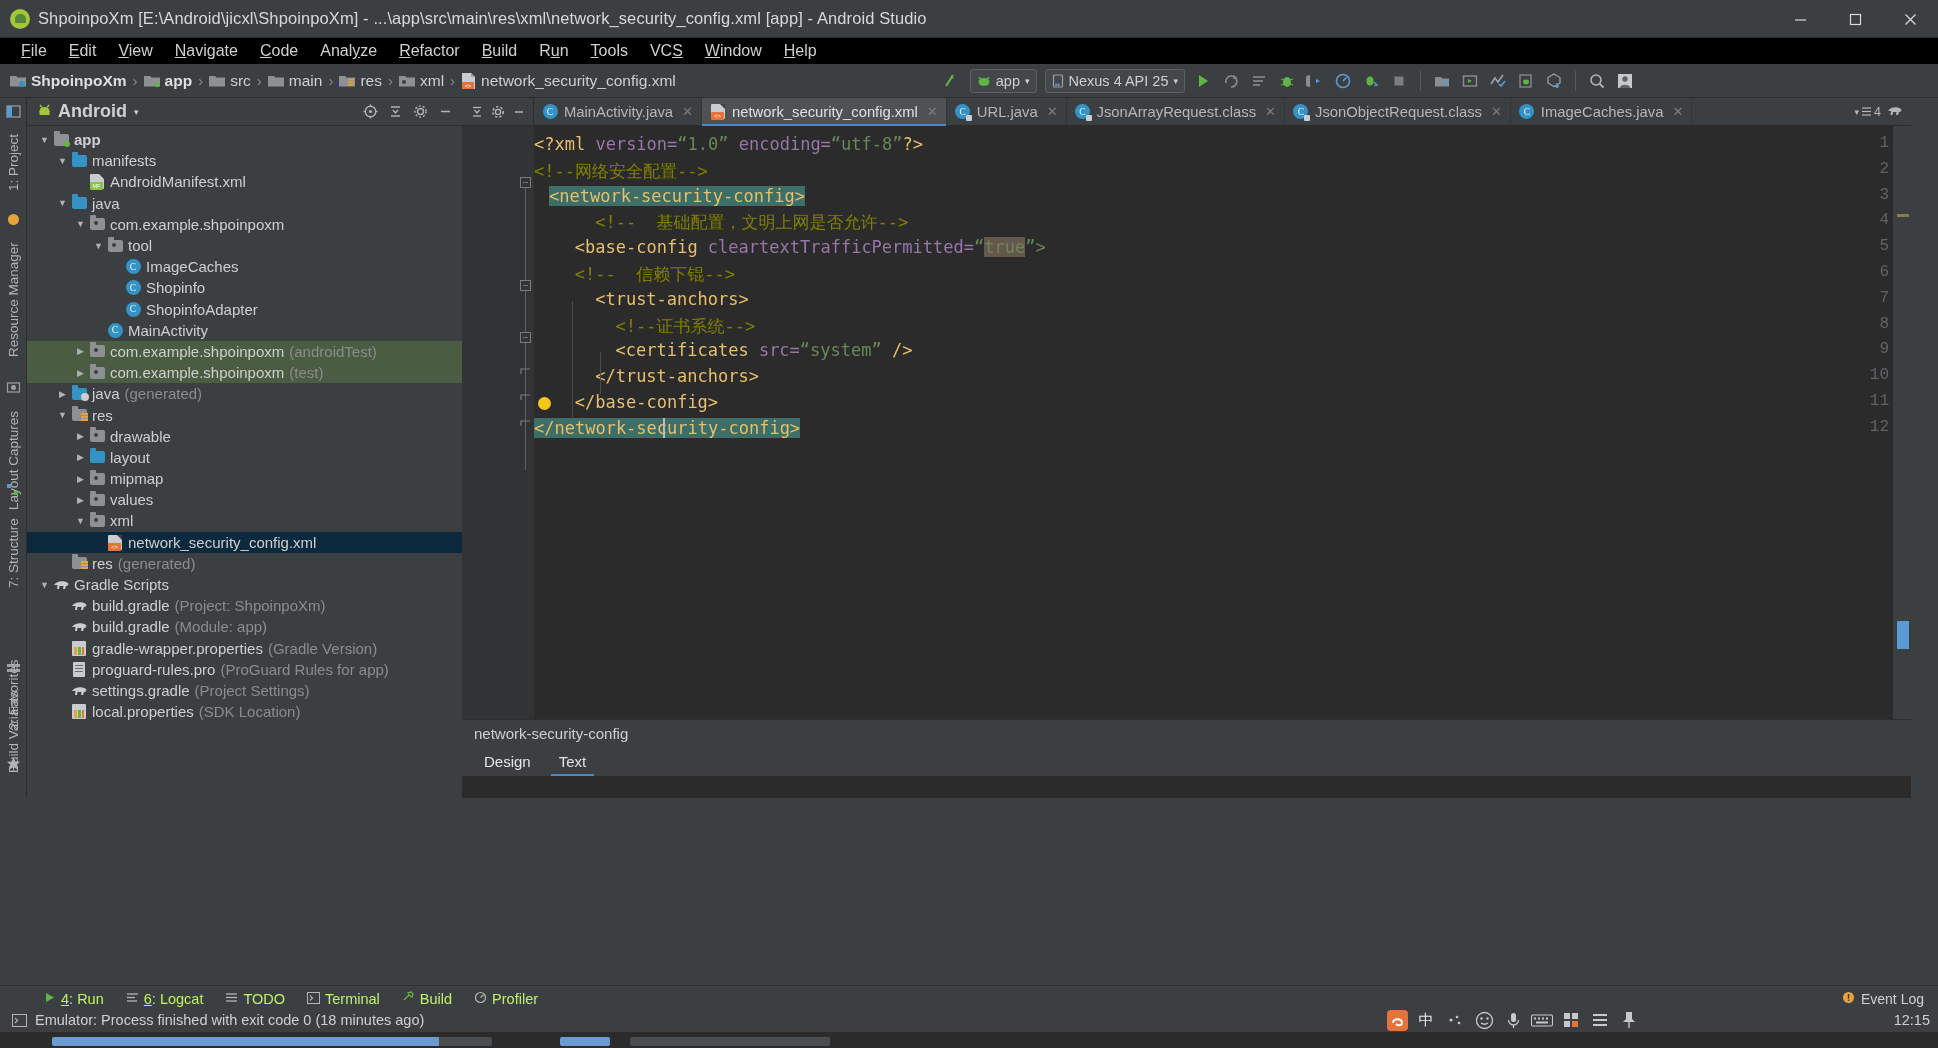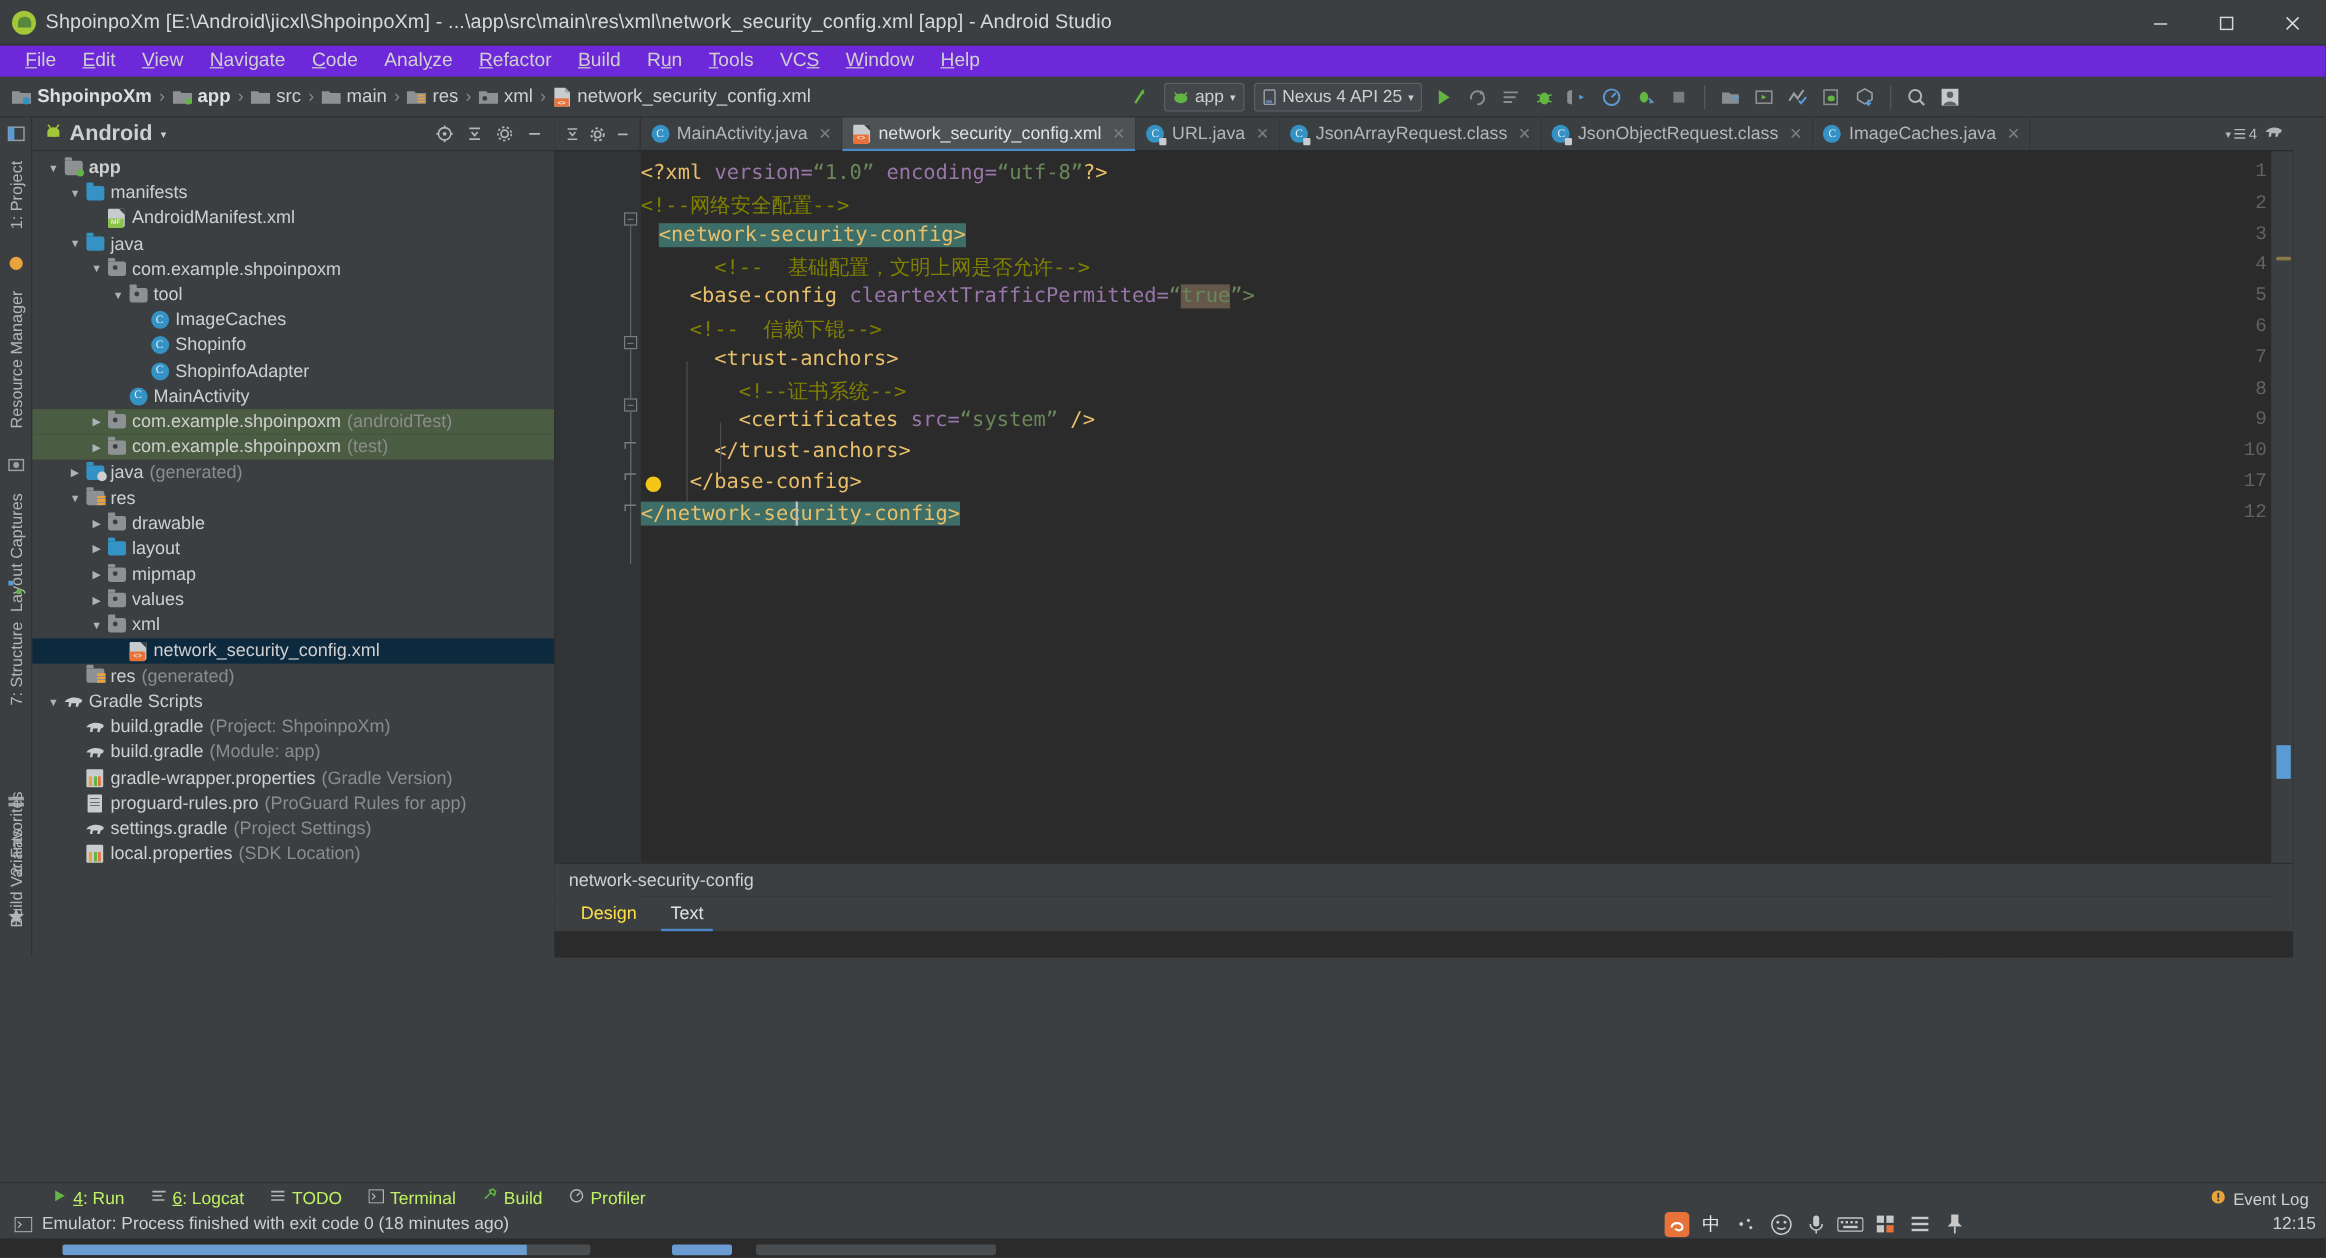--- a/index.html
+++ b/index.html
@@ -34,21 +34,21 @@
   .winbtns { position: absolute; right: 0; top: 0; height: 38px; display: flex; }
   .winbtn {
     width: 55px; height: 38px; display: flex; align-items: center; justify-content: center;
     color: #d8d8d8;
   }
   .winbtn svg { display: block; }
 
   
   .menubar {
     position: absolute; left: 0; top: 38px; width: 1938px; height: 26px;
-    background: #6d28d9; display: flex; align-items: center; padding-left: 10px;
+    background: #000000; display: flex; align-items: center; padding-left: 10px;
   }
   .menuitem {
     font-size: 16px; color: #cfcfcf; padding: 2px 11px; white-space: nowrap;
   }
   .menuitem .mn { text-decoration: underline; }
 
   
   .navbar {
     position: absolute; left: 0; top: 64px; width: 1938px; height: 34px;
     background: #3c3f41; display: flex; align-items: center; padding-left: 10px;
@@ -234,21 +234,21 @@
   .bottomhint {
     position: absolute; left: 0; bottom: 51px; width: 1449px; height: 28px;
     background: #3c3f41; display: flex; align-items: center; padding-left: 12px;
     font-size: 15px; color: #cfcfcf; border-top: 1px solid #2e2e2e;
   }
   .dtabs {
     position: absolute; left: 0; bottom: 22px; width: 1449px; height: 29px;
     background: #3c3f41; display: flex; align-items: stretch; padding-left: 8px;
   }
   .dtab {
-    padding: 0 14px; display: flex; align-items: center; font-size: 15px; color: #fde047;
+    padding: 0 14px; display: flex; align-items: center; font-size: 15px; color: #e5e5e5;
     position: relative;
   }
   .dtab.active { color: #e0e0e0; }
   .dtab.active:after { content: ""; position: absolute; left: 6px; right: 6px; bottom: 0; height: 2px; background: #4a88c7; }
 
   
   .bottombar {
     position: absolute; left: 0; bottom: 37px; width: 1938px; height: 26px;
     background: #3c3f41; display: flex; align-items: center; padding-left: 34px; gap: 4px;
     border-top: 1px solid #2e2e2e;
@@ -972,21 +972,21 @@
           <div class="lineno" style="top: 137px;">6</div>
           <div class="codeline" style="top: 137px; padding-left: 40.8px;"><span class="tok-cmt">&lt;!--  信赖下锟--&gt;</span></div>
           <div class="lineno" style="top: 162.8px;">7</div>
           <div class="codeline" style="top: 162.8px; padding-left: 61.2px;"><span class="tok-tag">&lt;trust-anchors&gt;</span></div>
           <div class="lineno" style="top: 188.6px;">8</div>
           <div class="codeline" style="top: 188.6px; padding-left: 81.6px;"><span class="tok-cmt">&lt;!--证书系统--&gt;</span></div>
           <div class="lineno" style="top: 214.4px;">9</div>
           <div class="codeline" style="top: 214.4px; padding-left: 81.6px;"><span class="tok-tag">&lt;certificates </span><span class="tok-attr">src=</span><span class="tok-str">“system”</span><span class="tok-tag"> /&gt;</span></div>
           <div class="lineno" style="top: 240.2px;">10</div>
           <div class="codeline" style="top: 240.2px; padding-left: 61.2px;"><span class="tok-tag">&lt;/trust-anchors&gt;</span></div>
-          <div class="lineno" style="top: 266px;">17</div>
+          <div class="lineno" style="top: 266px;">11</div>
           <div class="codeline" style="top: 266px; padding-left: 40.8px;"><span class="tok-tag">&lt;/base-config&gt;</span></div>
           <div class="lineno" style="top: 291.8px;">12</div>
           <div class="codeline" style="top: 291.8px; padding-left: 0px;"><span class="tok-tag sel-bg">&lt;/network-security-config&gt;</span></div>
         </div>
 
       <div class="foldmark" style="top:51px;">–</div>
       <div class="foldline" style="top:62px; height:282px;"></div>
       <div class="foldmark" style="top:154px;">–</div>
       <div class="foldline" style="top:165px; height:128px;"></div>
       <div class="foldmark" style="top:206px;">–</div>

